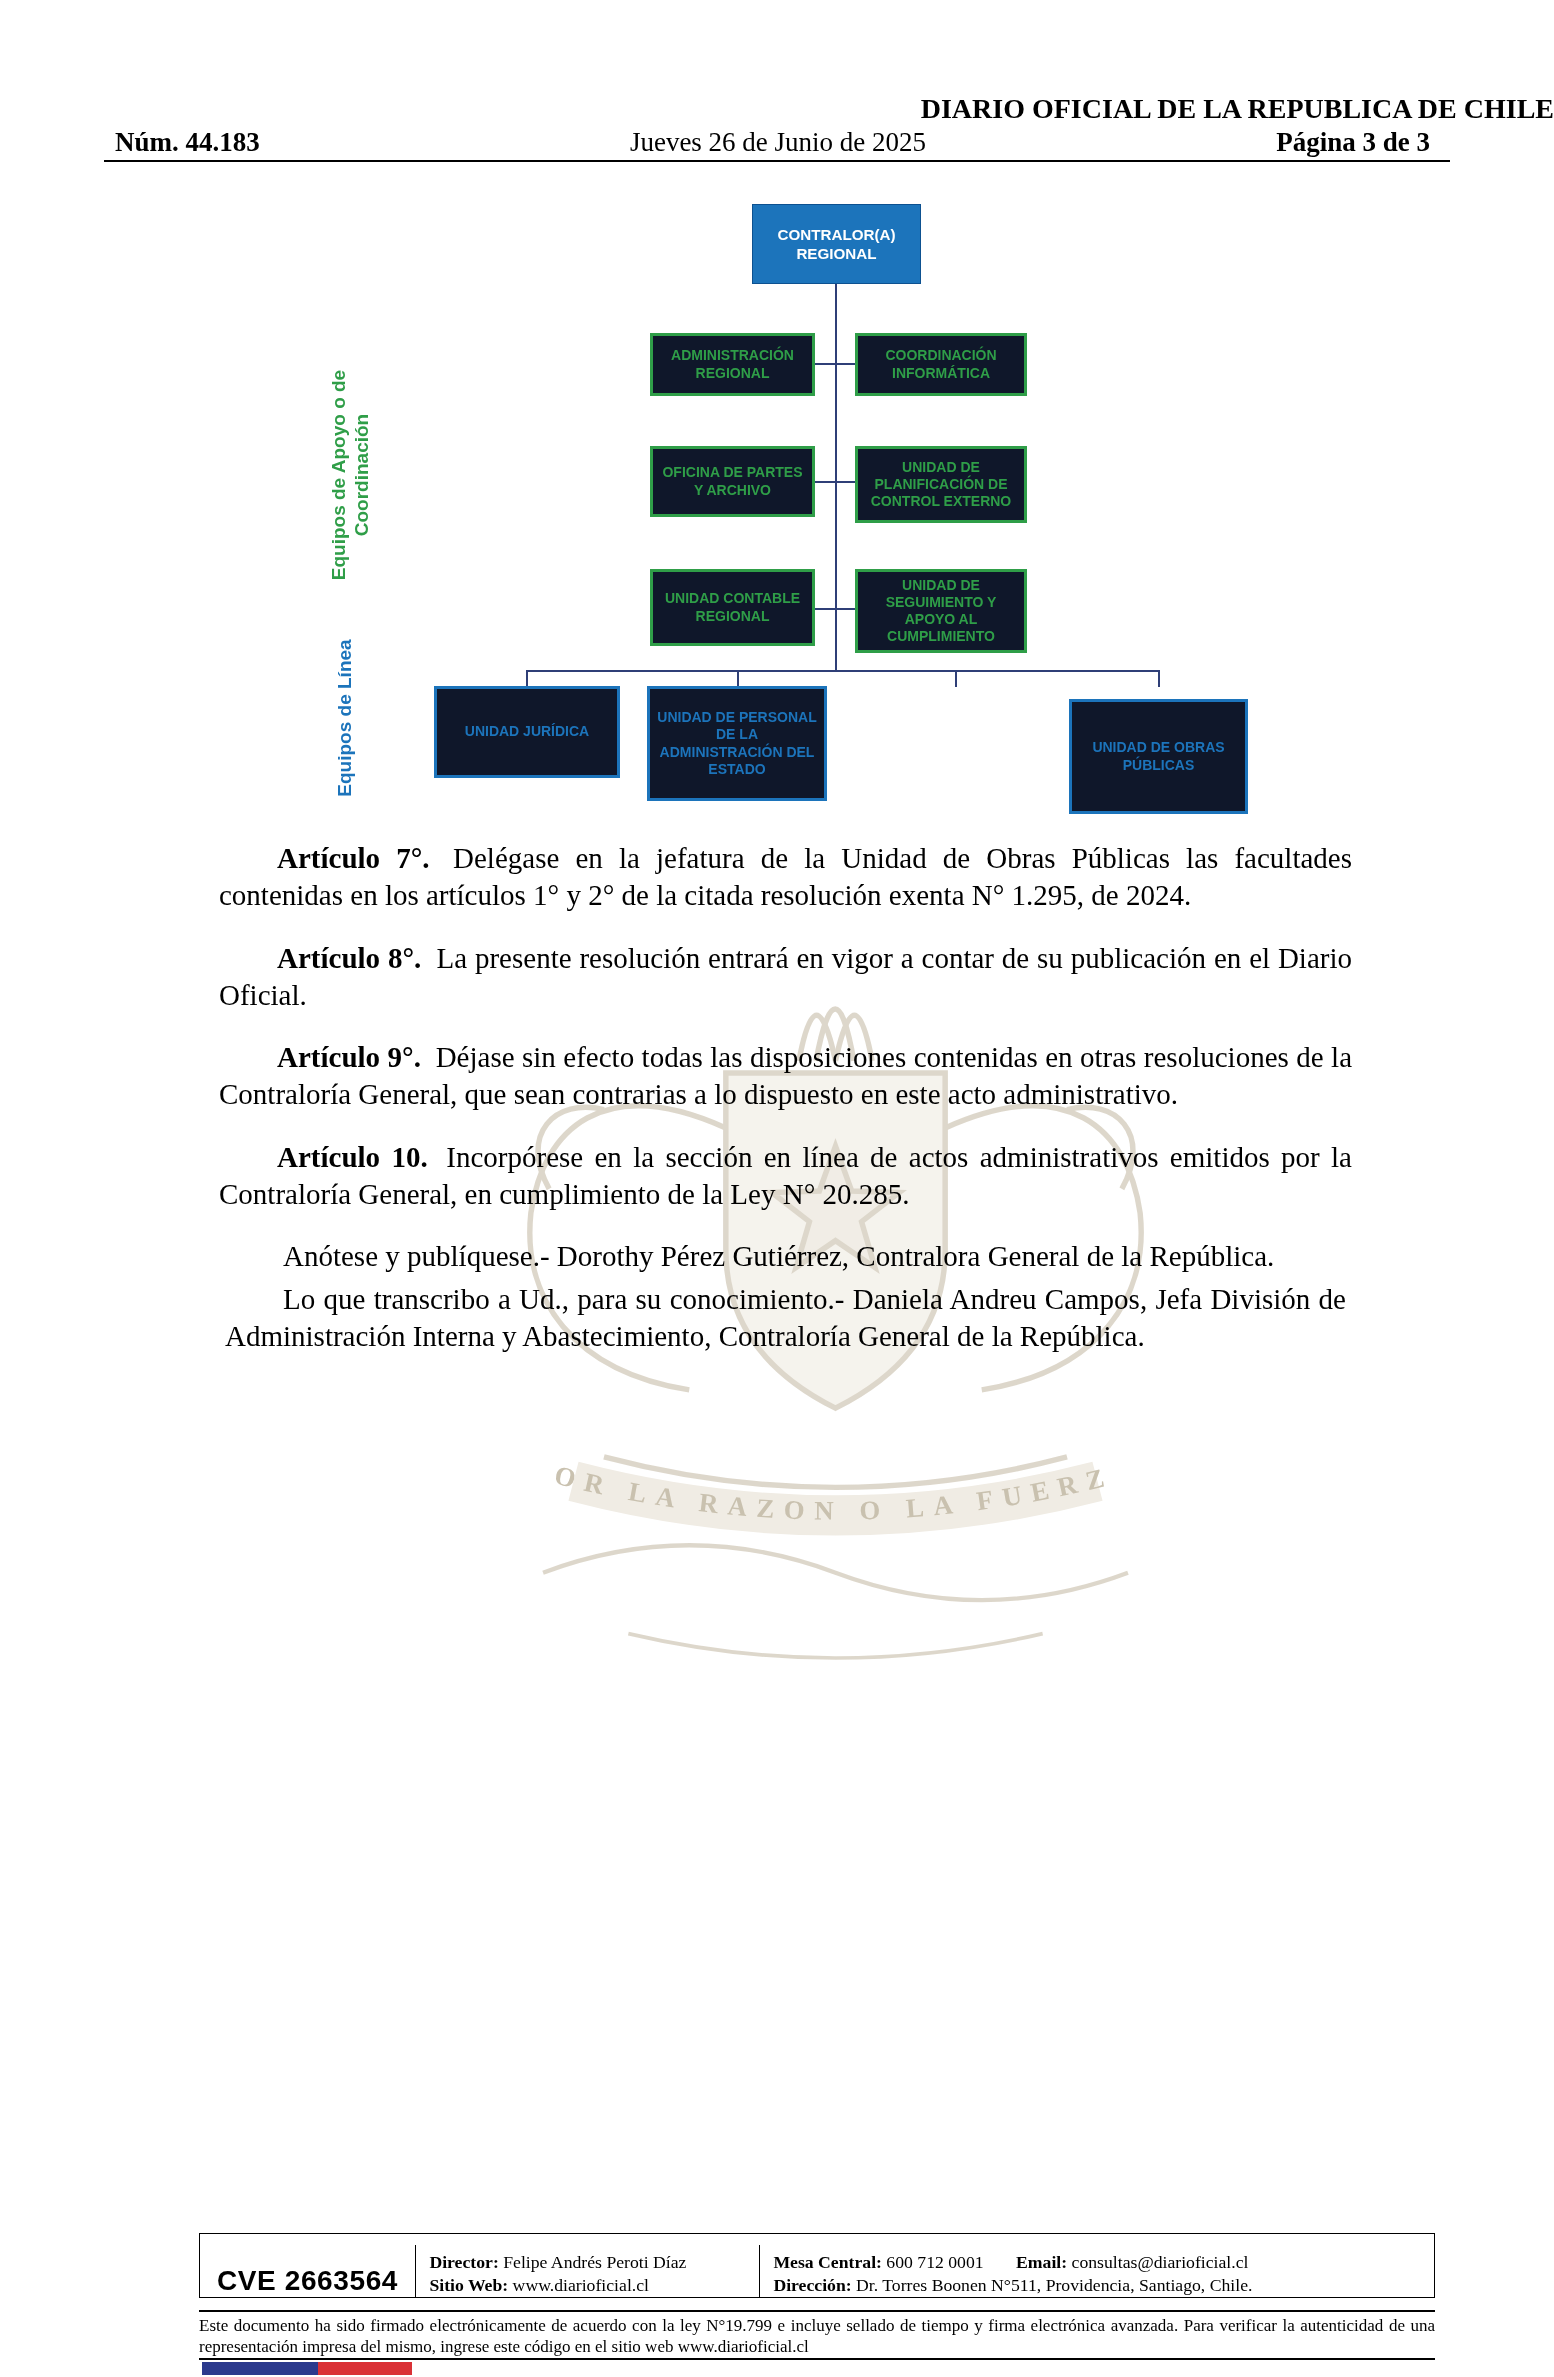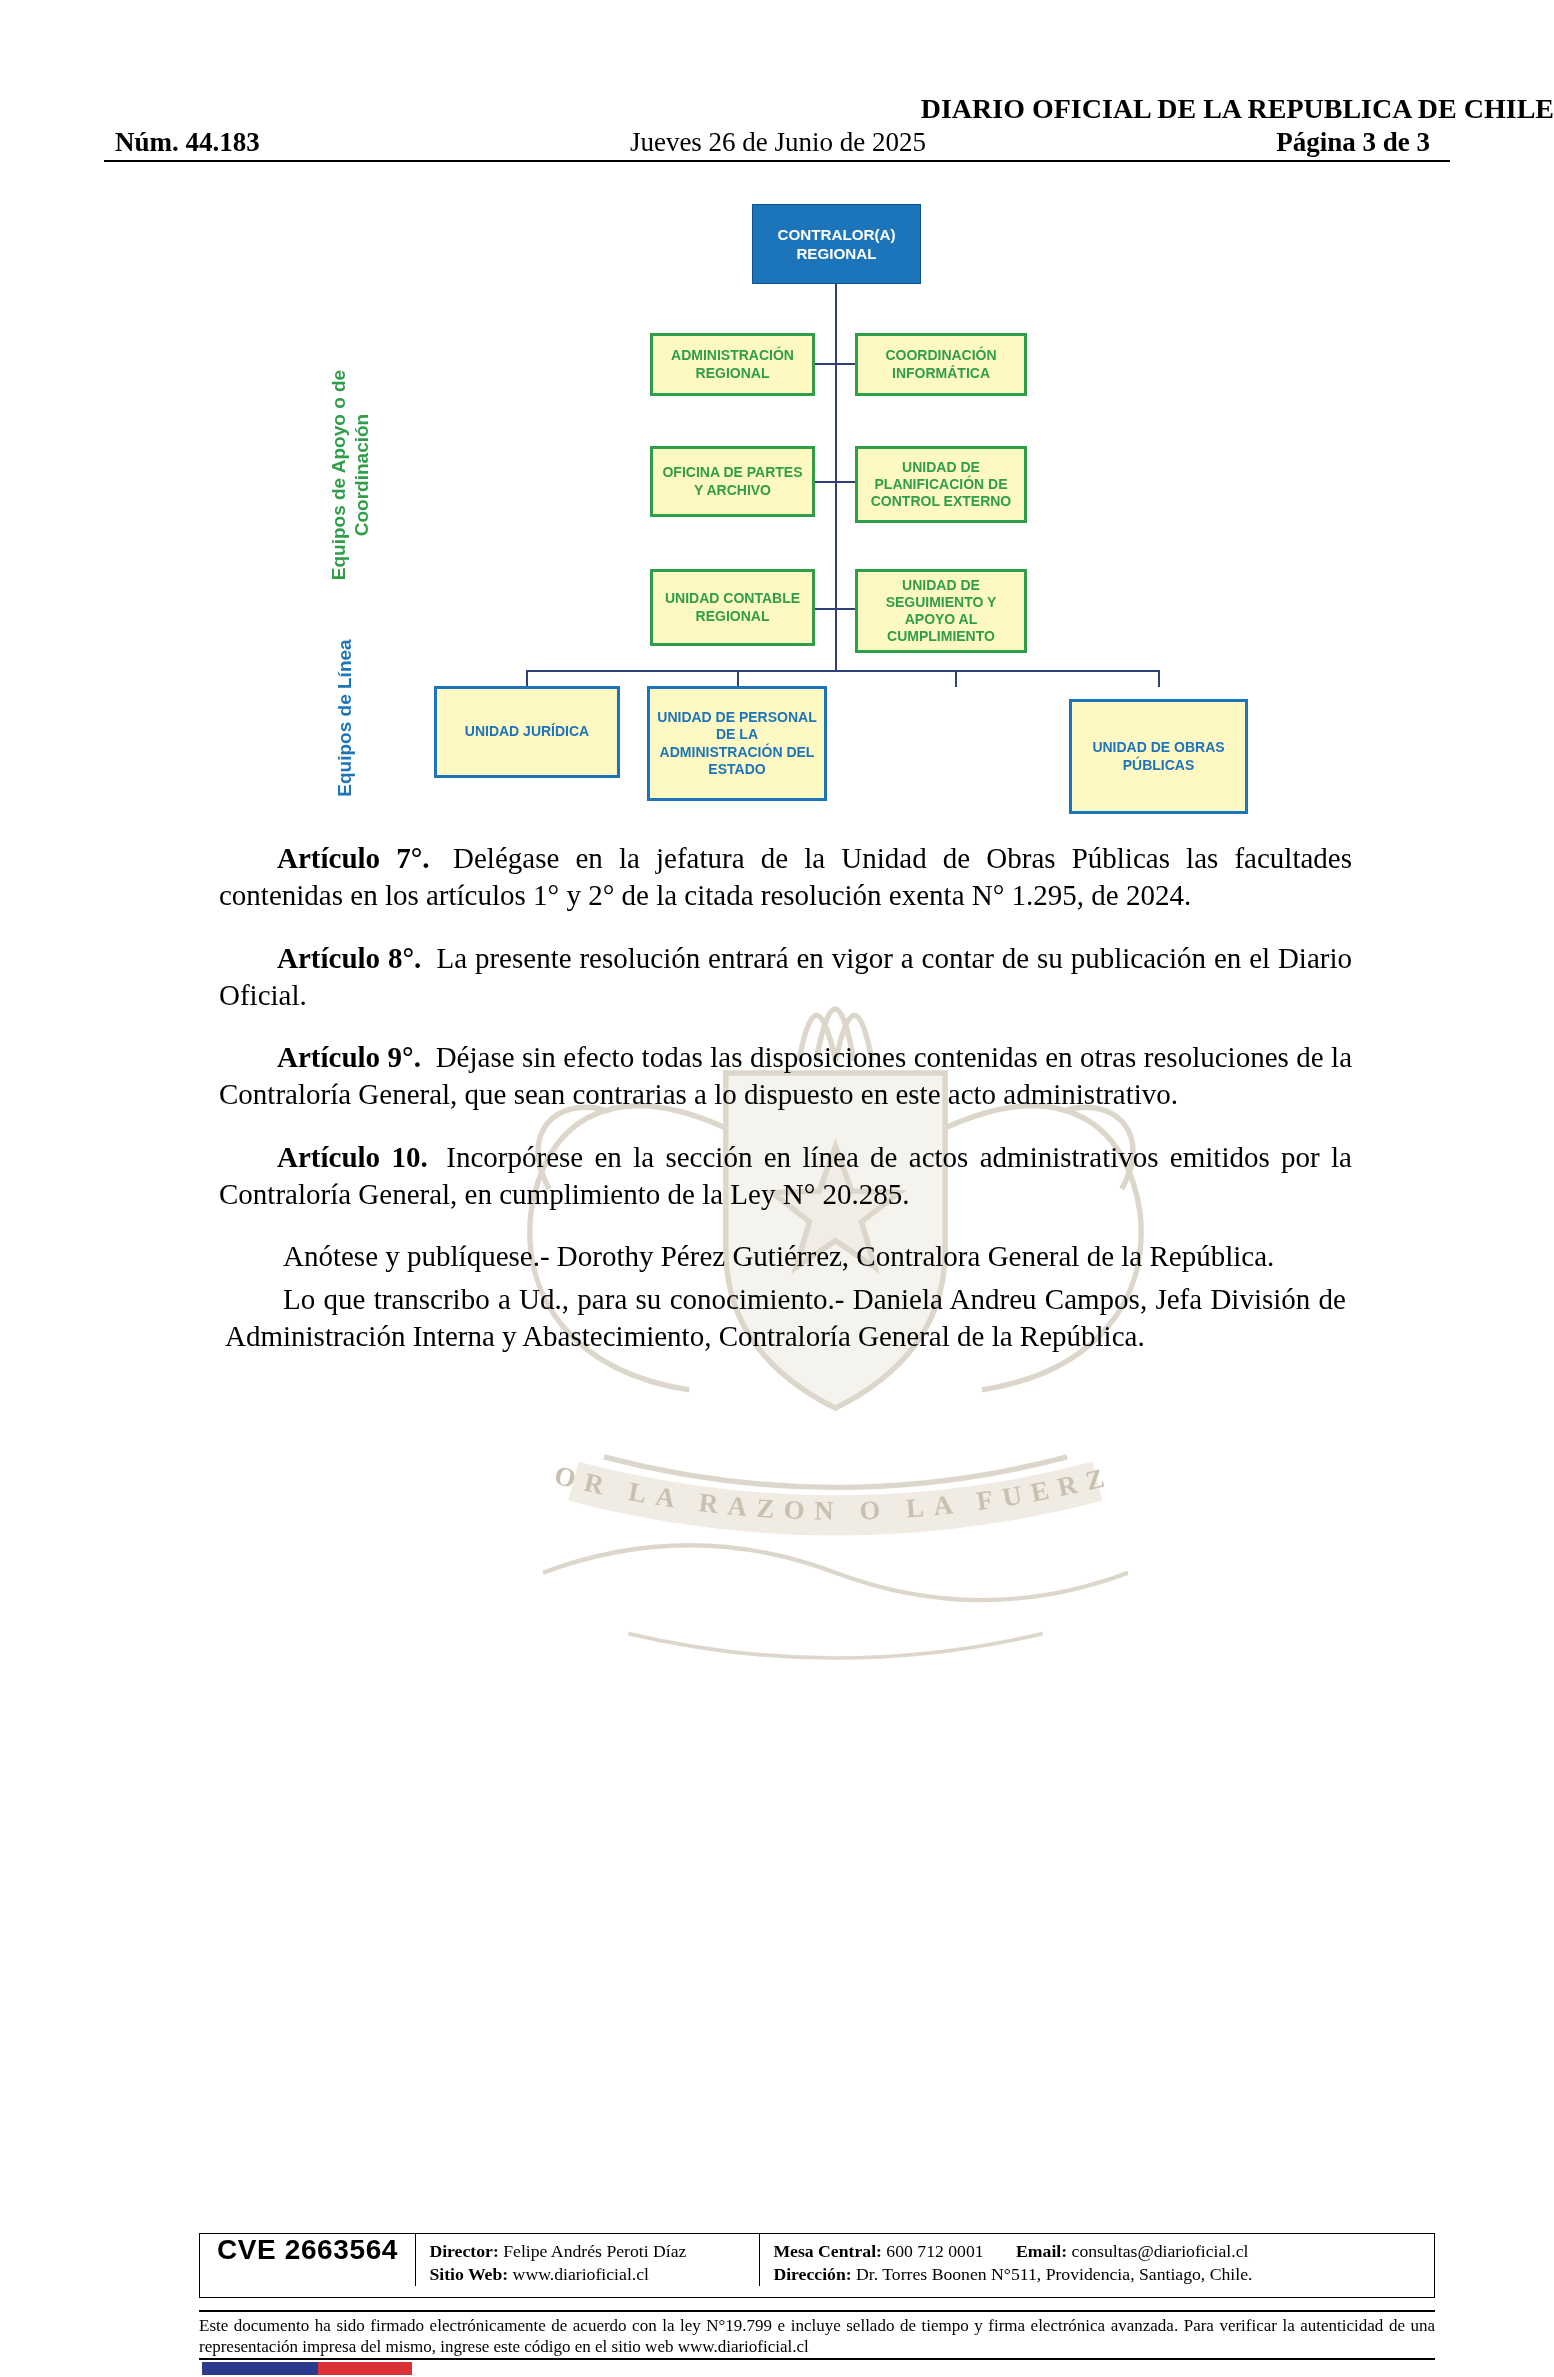--- a/index.html
+++ b/index.html
@@ -15,21 +15,21 @@
   
   .header-title{position:absolute;top:93px;left:0;width:100%;text-align:right;font-weight:bold;font-size:28px;}
   .header-num{position:absolute;top:127px;left:115px;font-weight:bold;font-size:27px;}
   .header-date{position:absolute;top:127px;left:1px;width:100%;text-align:center;font-weight:normal;font-size:27px;}
   .header-page{position:absolute;top:127px;right:124px;font-weight:bold;font-size:27px;}
   .header-rule{position:absolute;top:160px;left:104px;width:1346px;height:2.4px;background:#000;}
   
   .obox{
     position:absolute;display:flex;align-items:center;justify-content:center;text-align:center;
     font-family:"Liberation Sans",sans-serif;font-weight:bold;box-sizing:border-box;
-    padding:2.4px 4.9px;background:#fef9c3;z-index:2;
+    padding:2.4px 4.9px;background:#0f172a;z-index:2;
   }
   .obox.green{border:3px solid var(--green);color:var(--green);font-size:14px;line-height:1.22;}
   .obox.bluebox{border:3.7px solid var(--blue);color:var(--blue);font-size:14px;line-height:1.25;}
   .obox.root{
     left:752px;top:204px;width:169px;height:80px;background:var(--blue);color:#ffffff;
     border:1.8px solid #0d5190;font-size:15.2px;line-height:1.25;
   }
   .s1{left:650px;top:333px;width:165px;height:63px;}
   .s2{left:855px;top:333px;width:172px;height:63px;}
   .s3{left:650px;top:446px;width:165px;height:71px;}
@@ -57,21 +57,21 @@
   
   .body-text{position:absolute;left:219px;top:840px;width:1133px;font-size:29px;line-height:37px;text-align:justify;z-index:3;}
   .body-text p{margin:0 0 25.6px 0;text-indent:58px;}
   .body-text p.closing{margin:6px;}
   .b{font-weight:bold;margin-right:7.3px;}
   
   .watermark{position:absolute;left:287px;top:872px;z-index:1;pointer-events:none;}
   
   .footer-box{
     position:absolute;left:199px;top:2233px;width:1236px;height:65px;border:1.8px solid #000;
-    box-sizing:border-box;display:flex;align-items:flex-start;z-index:3;
+    box-sizing:border-box;display:flex;align-items:flex-end;z-index:3;
   }
   .cve-cell{width:215px;display:flex;align-items:center;justify-content:center;
     font-family:"Liberation Sans",sans-serif;font-weight:bold;font-size:28px;letter-spacing:0.6px;}
   .fcol{border-left:1.8px solid #000;padding:6.1px 0 0 13.4px;font-size:17.7px;line-height:23px;box-sizing:border-box;}
   .fcol2{width:344px;}
   .fcol3{flex:1;}
   .flabel{font-weight:bold;}
   .email-gap{margin-left:28px;}
   .rule-a{position:absolute;left:199px;top:2310px;width:1236px;height:1.8px;background:#000;}
   .legal{position:absolute;left:199px;top:2315px;width:1236px;font-size:17px;line-height:21px;text-align:justify;z-index:3;}

